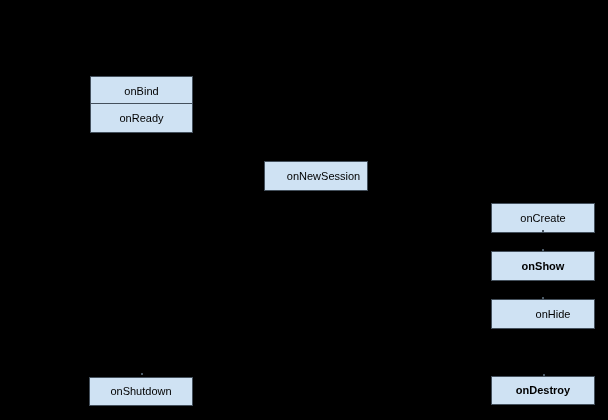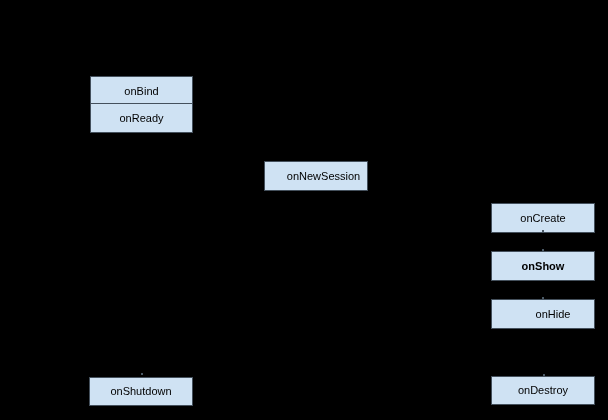--- a/index.html
+++ b/index.html
@@ -46,21 +46,21 @@
 
 <div class="canvas">
 
   <div class="node" style="left: 90px; top: 76px; width: 103px; height: 30px;">onBind</div>
   <div class="node" style="left: 90px; top: 103px; width: 103px; height: 30px;">onReady</div>
   <div class="node" style="left: 264px; top: 161px; width: 104px; height: 30px; padding-left: 15px;">onNewSession</div>
   <div class="node" style="left: 491px; top: 203px; width: 104px; height: 30px;">onCreate</div>
   <div class="node" style="left: 491px; top: 251px; width: 104px; height: 30px; font-weight: bold;">onShow</div>
   <div class="node" style="left: 491px; top: 299px; width: 104px; height: 30px; padding-left: 20px;">onHide</div>
   <div class="node" style="left: 89px; top: 377px; width: 104px; height: 29px;">onShutdown</div>
-  <div class="node" style="left: 491px; top: 376px; width: 104px; height: 29px;">onDestroy</div>
+  <div class="node" style="left: 491px; top: 376px; width: 104px; height: 29px; font-weight: bold;">onDestroy</div>
 
   <div class="artifact" style="left: 141px; top: 373px; width: 2px; height: 2px;"></div>
   <div class="artifact" style="left: 542px; top: 230px; width: 2px; height: 2px;"></div>
   <div class="artifact" style="left: 542px; top: 249px; width: 2px; height: 2px;"></div>
   <div class="artifact" style="left: 542px; top: 297px; width: 2px; height: 2px;"></div>
   <div class="artifact" style="left: 543px; top: 374px; width: 2px; height: 2px;"></div>
 
 </div>
 
 </body></html>

